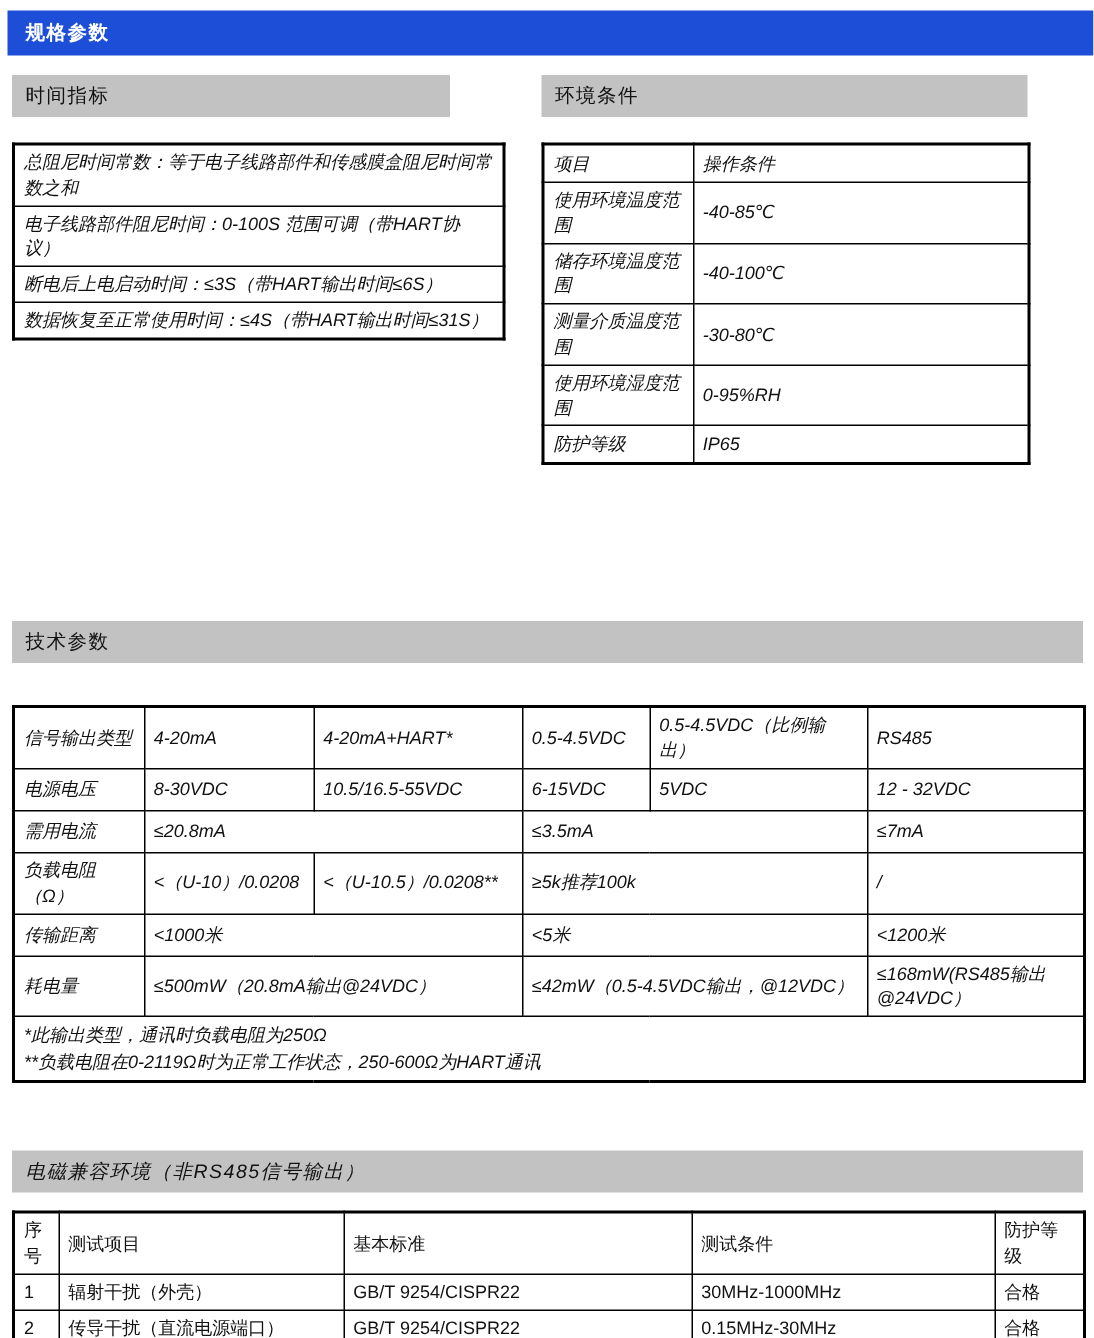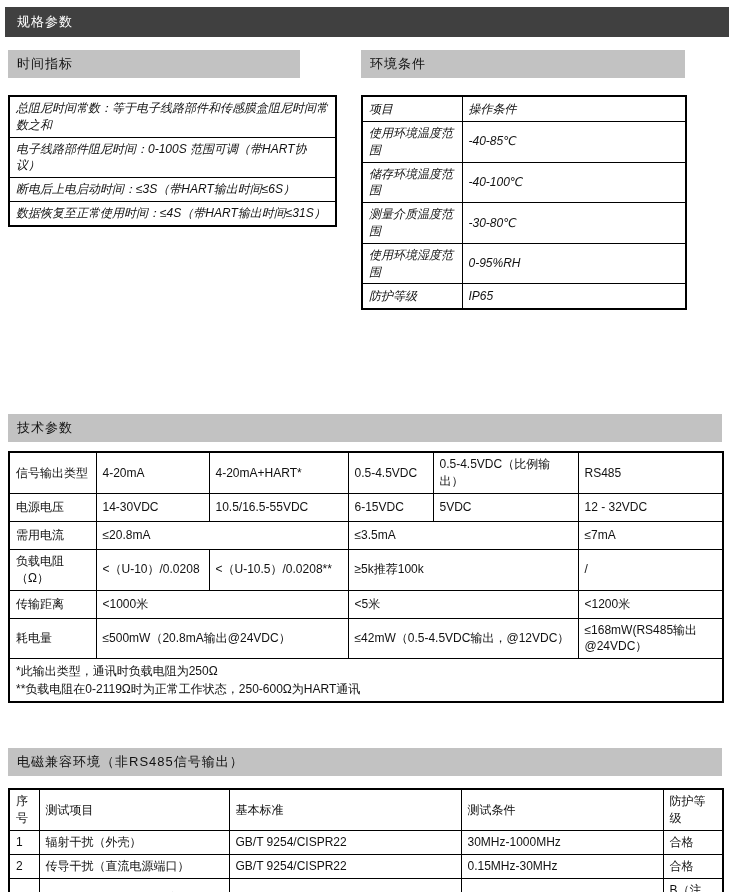--- a/index.html
+++ b/index.html
@@ -3,22 +3,22 @@
 <meta charset="utf-8">
 <style>
   html,body{margin:0;padding:0;background:#ffffff;}
   body{
     width:729px;height:892px;overflow:hidden;
     font-family:"Liberation Sans","DejaVu Sans",sans-serif;
     color:#111;font-size:12px;
   }
   .main-header{
     margin:7px 0 0 5px;
-    background:#404040;color:#ffffff;
-    font-weight:normal;font-size:13px;
+    background:#1d4ed8;color:#ffffff;
+    font-weight:bold;font-size:13px;
     padding:6px 12px;letter-spacing:1px;
   }
   .section-header{
     background:#c2c2c2;color:#111;
     font-size:13px;padding:5px 9px;letter-spacing:1px;
   }
   .two-col{display:flex;margin:13px 8px 0 8px;}
   .col-left{width:292px;}
   .col-right{width:324px;margin-left:61px;}
   .col-left .tbl,.col-right .tbl{margin-top:17px;font-style:italic;}
@@ -30,22 +30,22 @@
     border:1px solid #000;
     padding:3px 6px;line-height:1.4;
     font-weight:normal;text-align:left;
     vertical-align:middle;word-wrap:break-word;
     white-space:pre-line;
   }
   .time-tbl{width:329px;}
   .env-tbl{width:324px;}
   .env-tbl td,.env-tbl th{height:18px;}
   .full-header-tech{margin:104px 7px 0 8px;}
-  .full-header-emc{margin:45px 7px 0 8px;}
-  .tech-tbl{width:714px;margin:9px 8px 0 8px;}
+  .full-header-emc{margin:45px 7px 0 8px;font-style:italic;}
+  .tech-tbl{width:714px;margin:28px 8px 0 8px;font-style:italic;}
   .tech-tbl td{height:21px;}
   .emc-tbl{width:714px;margin:12px 8px 0 8px;}
   .emc-tbl td,.emc-tbl th{height:17px;padding:2px 6px;}
   .footnote-cell{padding:3px 6px;}
   .footnote-cell div{line-height:1.5;}
 </style>
 </head>
 <body>
 
 <div class="main-header">规格参数</div>
@@ -121,21 +121,21 @@
       <tr>
         <td>信号输出类型</td>
         <td>4-20mA</td>
         <td>4-20mA+HART*</td>
         <td>0.5-4.5VDC</td>
         <td>0.5-4.5VDC（比例输出）</td>
         <td>RS485</td>
       </tr>
       <tr>
         <td>电源电压</td>
-        <td>14-30VDC</td>
+        <td>8-30VDC</td>
         <td>10.5/16.5-55VDC</td>
         <td>6-15VDC</td>
         <td>5VDC</td>
         <td>12 - 32VDC</td>
       </tr>
       <tr>
         <td>需用电流</td>
         <td colspan="2">≤20.8mA</td>
         <td colspan="2">≤3.5mA</td>
         <td>≤7mA</td>

